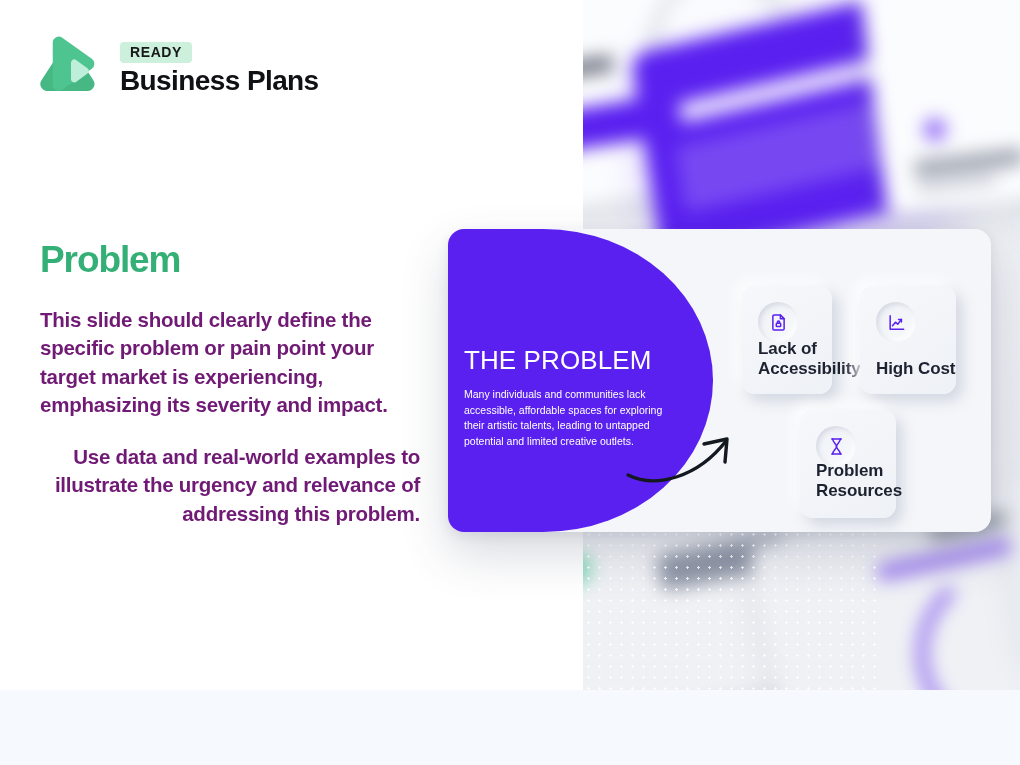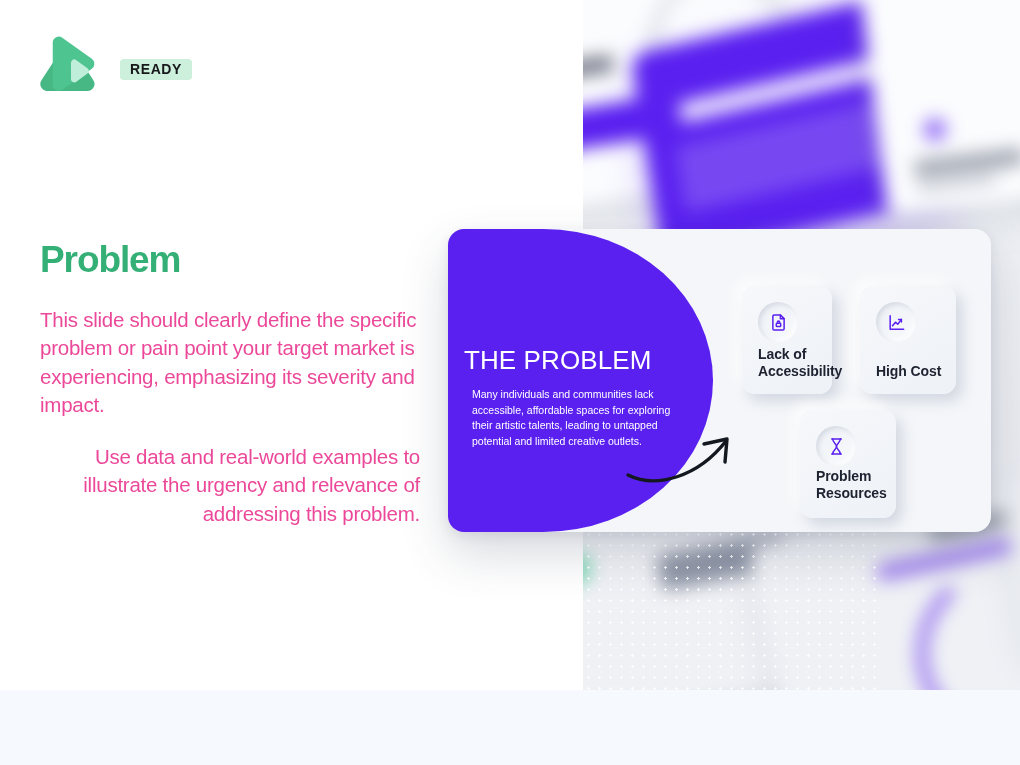--- a/index.html
+++ b/index.html
@@ -207,22 +207,22 @@
     letter-spacing: -1.1px;
     line-height: 1;
   }
 
   .body-copy {
     position: absolute;
     left: 40px;
     top: 306px;
     width: 380px;
     font-size: 20.5px;
-    font-weight: 400;
-    color: #ec4899;
+    font-weight: 700;
+    color: #701a75;
     line-height: 1.38;
     letter-spacing: -.25px;
   }
   .body-copy p { margin: 0 0 24px 0; }
   .body-copy p:last-child { margin-bottom: 0; text-align: right; }
 
   
   .hero-card {
     position: absolute;
     left: 448px;
@@ -256,21 +256,21 @@
     font-size: 26px;
     font-weight: 400;
     letter-spacing: .1px;
     line-height: 1.05;
     margin: 0 0 13px 0;
   }
   .purple-desc {
     font-size: 10.5px;
     font-weight: 400;
     line-height: 1.48;
-    margin: 8px;
+    margin: 0;
     color: #ffffff;
     width: 212px;
   }
 
   
   .arrow-svg {
     position: absolute;
     left: 178px;
     top: 188px;
     width: 120px;
@@ -299,21 +299,21 @@
       inset 2px 2px 5px rgba(163,172,190,.38),
       inset -2px -2px 5px rgba(255,255,255,.95);
     display: flex;
     align-items: center;
     justify-content: center;
   }
   .tile-label {
     position: absolute;
     left: 16px;
     bottom: 14px;
-    font-size: 14px;
+    font-size: 17px;
     font-weight: 700;
     color: #1d2230;
     line-height: 1.22;
     letter-spacing: -.1px;
   }
 
   .tile-1 { left: 294px; top: 57px; width: 90px; height: 108px; }
   .tile-2 { left: 412px; top: 57px; width: 96px; height: 108px; }
   .tile-3 { left: 352px; top: 181px; width: 96px; height: 108px; }
 
@@ -370,20 +370,21 @@
   <div class="bottom-strip"></div>
 
   <div class="logo-block">
     <svg class="logo-mark" viewBox="0 0 66 66">
       <path d="M14 16.5 A7 7 0 0 1 25 10.6 L55.5 30.5 A7 7 0 0 1 55.5 42.3 L25 62.2 A7 7 0 0 1 14 56.3 Z" fill="#47b883" transform="rotate(-90 33 36) translate(0 -6)"></path>
       <path d="M18 11.5 A6.5 6.5 0 0 1 28.6 6.4 L60 28.8 A6.5 6.5 0 0 1 60 39.4 L28.6 61.8 A6.5 6.5 0 0 1 18 56.7 Z" fill="#4ec490" transform="translate(-4 -4) scale(0.93)"></path>
       <path d="M31 26.5 A3.2 3.2 0 0 1 36 23.9 L47.5 32.3 A3.2 3.2 0 0 1 47.5 37.5 L36 45.9 A3.2 3.2 0 0 1 31 43.3 Z" fill="#bfeeda"></path>
     </svg>
     <div class="logo-text">
       <span class="ready-badge">READY</span>
+      <span class="brand-name">Business Plans</span>
     </div>
   </div>
 
   <h1 class="headline">Problem</h1>
 
   <div class="body-copy">
     <p>This slide should clearly define the specific problem or pain point your target market is experiencing, emphasizing its severity and impact.</p>
     <p>Use data and real-world examples to illustrate the urgency and relevance of addressing this problem.</p>
   </div>
 

